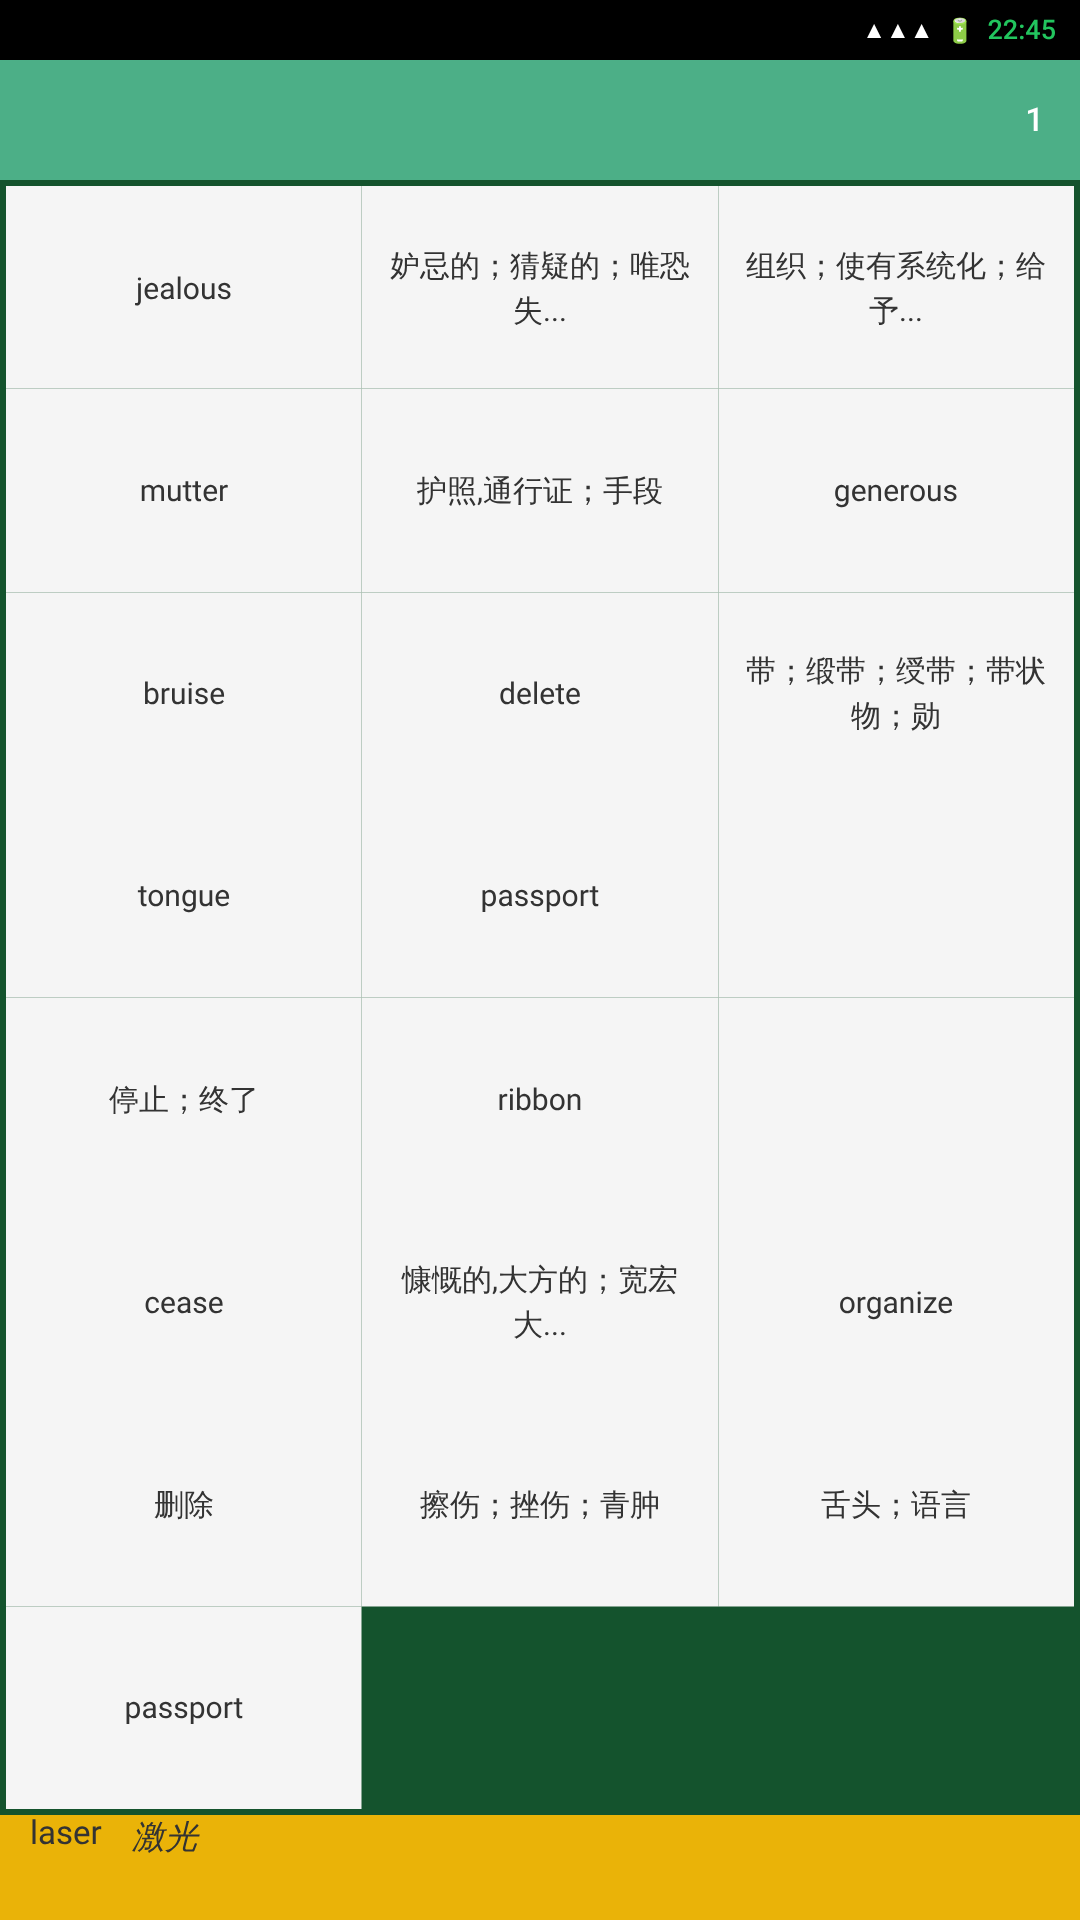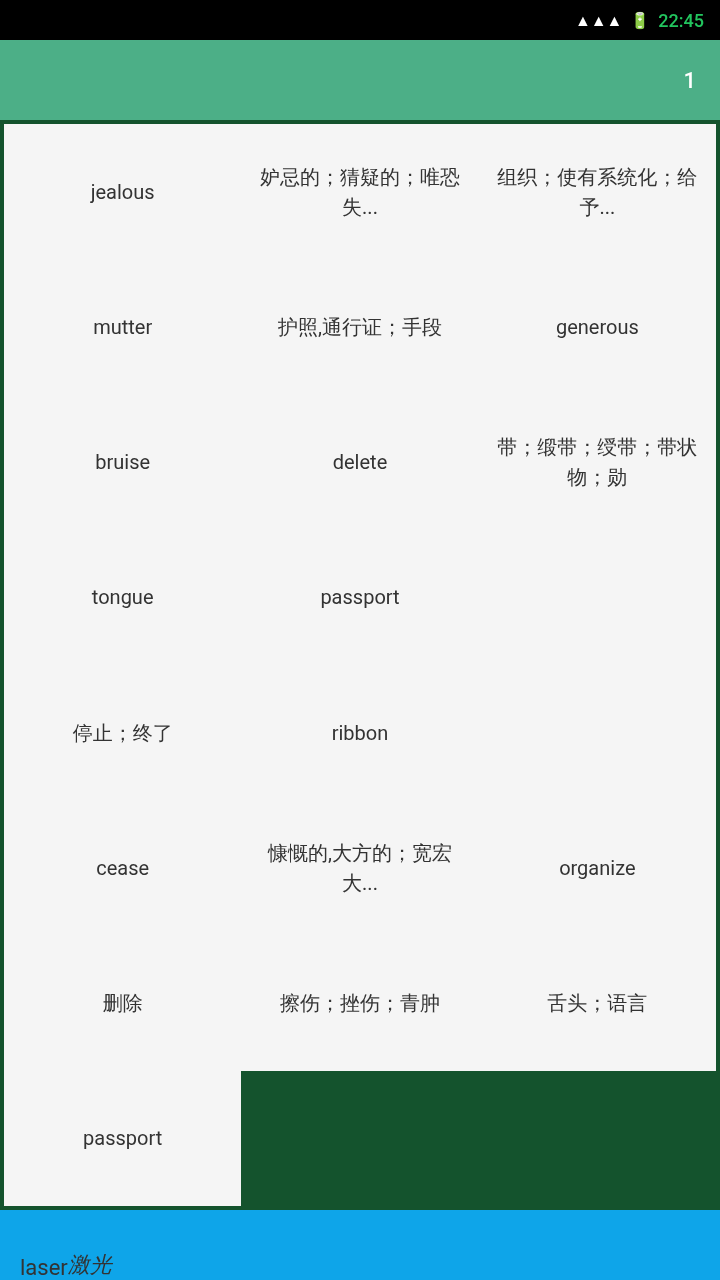--- a/index.html
+++ b/index.html
@@ -69,25 +69,26 @@
       text-align: center;
       padding: 20px 12px;
       min-height: 110px;
       font-size: 20px;
       color: #333;
       line-height: 1.5;
     }
 
     
     .bottom-bar {
-      background: #0ea5e9;
+      background: #eab308;
       height: 70px;
       display: flex;
-      align-items: flex-end;
+      align-items: flex-start;
       padding: 0 20px;
+      gap: 20px;
     }
     .bottom-bar .word {
       font-size: 22px;
       color: #333;
       font-weight: 400;
     }
     .bottom-bar .translation {
       font-size: 22px;
       color: #333;
       font-style: italic;

